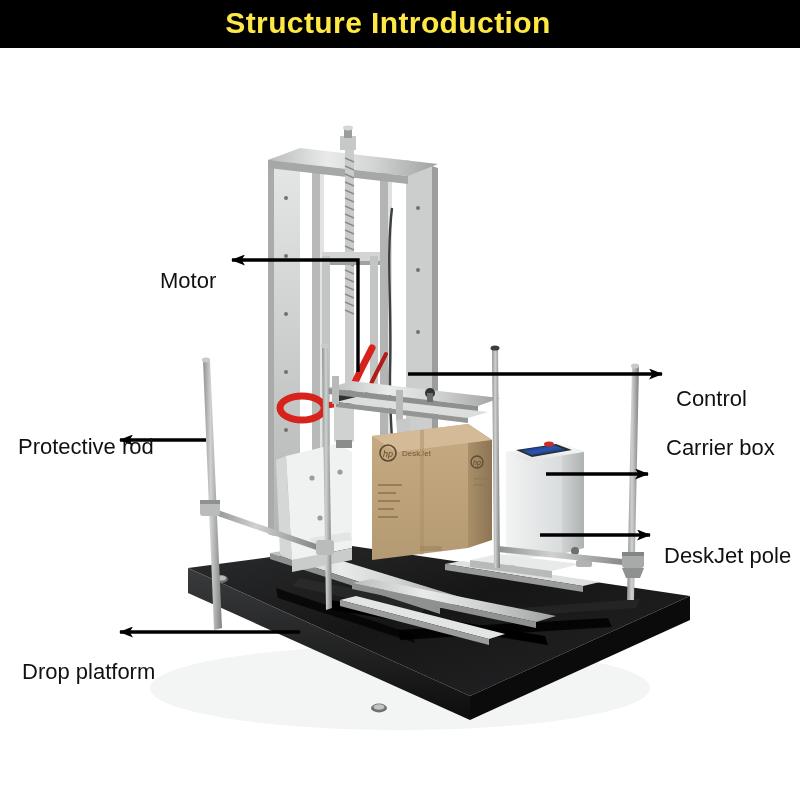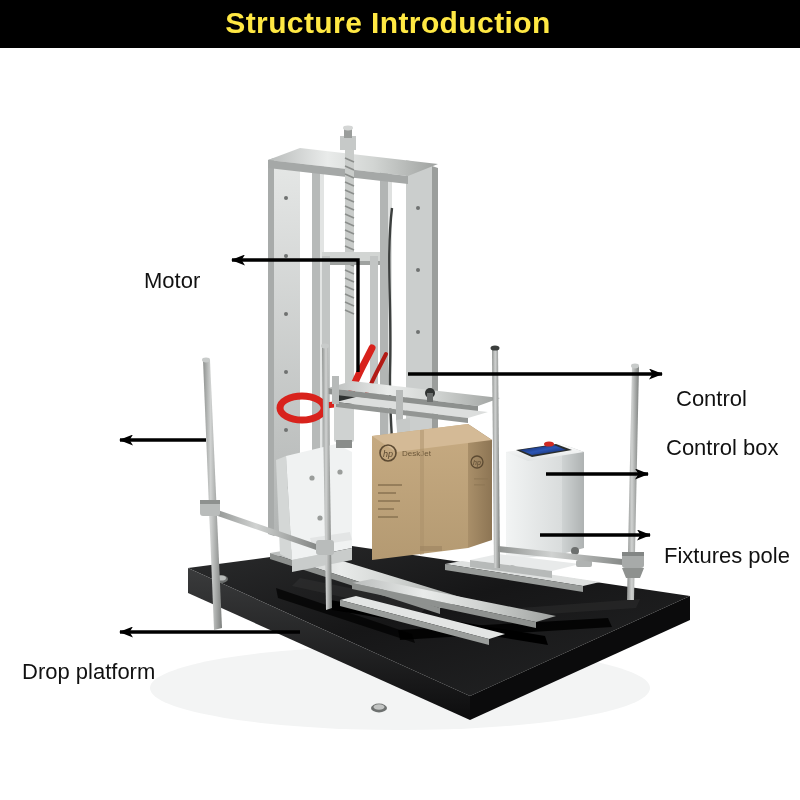--- a/index.html
+++ b/index.html
@@ -16,21 +16,21 @@
 
   
   .stage{position:absolute;left:0;top:48px;width:800px;height:752px;
          background:#ffffff;overflow:hidden;}
   .stage svg{position:absolute;left:0;top:0;}
 
   
   .label{position:absolute;color:#111;font-size:22px;line-height:22px;
          white-space:nowrap;
          font-family:"Liberation Sans","DejaVu Sans",sans-serif;}
-  .lbl-motor{left:144px;top:222px;text-align:right;}
+  .lbl-motor{left:160px;top:222px;text-align:right;}
   .lbl-prot{left:18px;top:388px;}
   .lbl-drop{left:22px;top:613px;}
   .lbl-fix{left:676px;top:340px;}
   .lbl-ctrl{left:666px;top:389px;}
   .lbl-carrier{left:664px;top:497px;}
 
   .leader{position:absolute;left:0;top:0;width:800px;height:800px;
           pointer-events:none;}
 </style>
 </head>
@@ -339,18 +339,19 @@
 
         <path d="M408,302 L662,302" marker-end="url(#ah)"></path>
 
         <path d="M546,402 L648,402" marker-end="url(#ah)"></path>
 
         <path d="M540,463 L650,463" marker-end="url(#ah)"></path>
       </g>
     </svg>
 
     <div class="label lbl-motor">Motor</div>
+    <div class="label lbl-prot">Protective rod</div>
     <div class="label lbl-drop">Drop platform</div>
     <div class="label lbl-fix">Control</div>
-    <div class="label lbl-ctrl">Control box</div>
-    <div class="label lbl-carrier">Fixtures pole</div>
+    <div class="label lbl-ctrl">Carrier box</div>
+    <div class="label lbl-carrier">DeskJet pole</div>
   </div>
 </div>
 
 </body></html>

